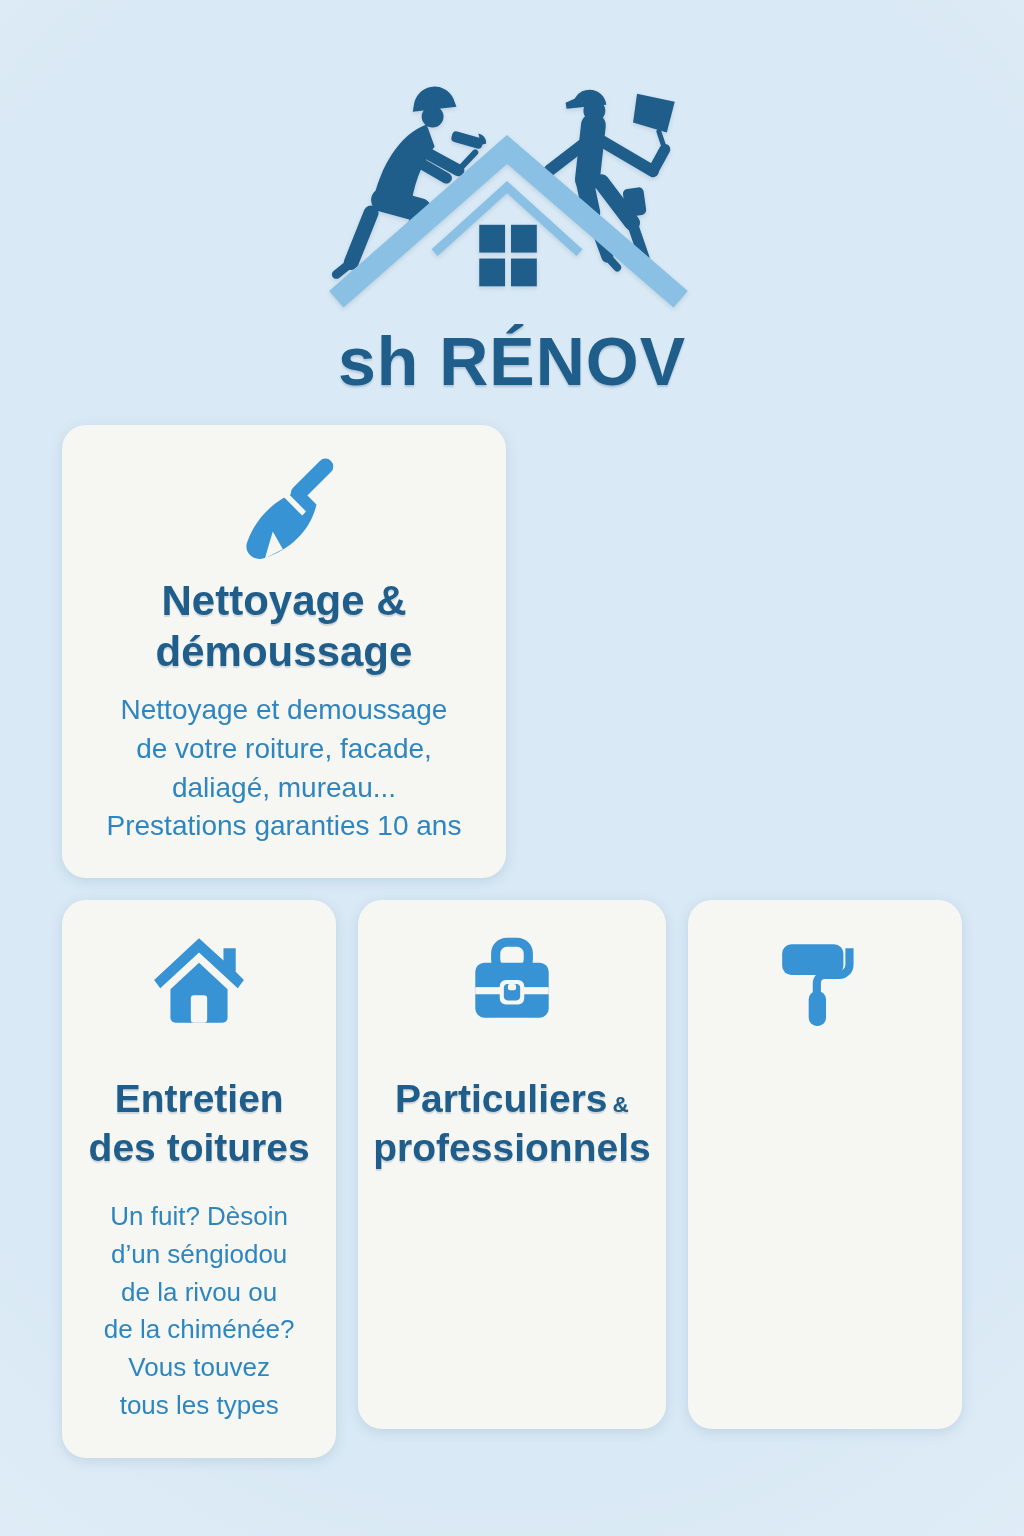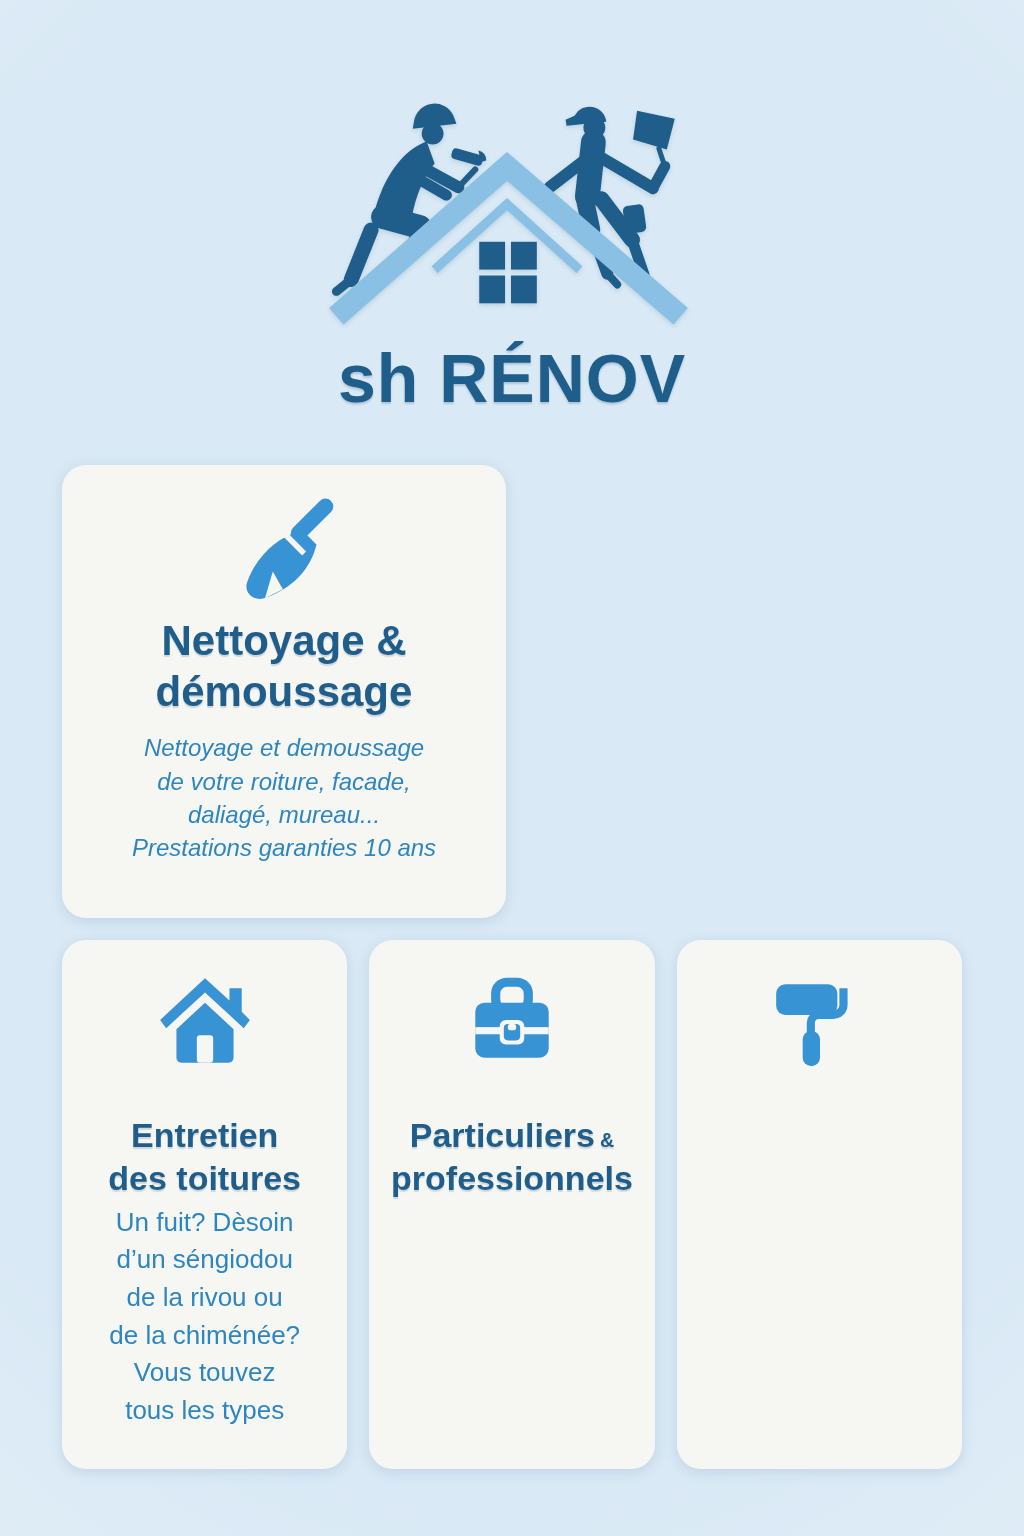--- a/index.html
+++ b/index.html
@@ -4,57 +4,57 @@
 <style>
   * { margin:0; padding:0; box-sizing:border-box; }
   html,body { width:1024px; height:1536px; }
   body {
     font-family:"Liberation Sans", sans-serif;
     background: var(--bg, #d9e9f5);
     background-image: radial-gradient(120% 95% at 50% 45%, rgba(255,255,255,0) 55%, rgba(255,255,255,.45) 100%);
     overflow:hidden;
     --bg:#d9e9f5; --card-bg:#f6f6f3; --navy:#1f5d8a; --blue:#2e86c1; --icon:#3793d3; --roof:#89c0e4;
   }
-  .poster { width:1024px; height:1536px; padding:85px 62px 40px; }
+  .poster { width:1024px; height:1536px; padding:68px 62px 40px; }
 
   
   .logo { display:flex; flex-direction:column; align-items:center; }
   .logo-graphic { width:380px; height:258px; filter:drop-shadow(0 2px 2px rgba(30,70,110,.15)); }
   .logo-title {
     font-size:68px; font-weight:bold; color:var(--navy); letter-spacing:1px;
     margin-top:-4px; text-shadow:0 2px 2px rgba(25,70,110,.22); white-space:nowrap;
   }
 
   
   .row { display:grid; align-items:start; }
-  .row1 { grid-template-columns:1fr 1fr; gap:12px; margin-top:48px; }
+  .row1 { grid-template-columns:1fr 1fr; gap:12px; margin-top:25px; }
   .row2 { grid-template-columns:1fr 1fr 1fr; gap:22px; margin-top:22px; }
 
   .card {
     background:var(--card-bg); border-radius:24px; text-align:center;
     box-shadow:0 3px 12px rgba(110,150,185,.25);
   }
   .row1 .card { min-height:453px; padding:24px 28px 32px; }
   .row2 .card { min-height:529px; padding:26px 15px 34px; }
 
   .card-icon { display:flex; align-items:center; justify-content:center; margin:4px 0 10px; }
   .row1 .card-icon svg { width:112px; height:112px; }
   .row2 .card-icon svg { width:102px; height:102px; }
 
   .card-title {
     color:var(--navy); font-weight:bold; line-height:1.22;
     text-shadow:0 2px 1px rgba(25,70,110,.18);
   }
   .row1 .card-title { font-size:42px; }
-  .row2 .card-title { font-size:34px; line-height:1.26;margin-top:42px; }
+  .row2 .card-title { font-size:39px; line-height:1.26;margin-top:42px; }
   .amp { font-size:.58em; margin-left:5px; }
 
   .card-body { color:var(--blue); }
-  .row1 .card-body { font-size:24px; line-height:1.38; margin-top:14px;font-style:italic; }
-  .row2 .card-body { font-size:26px; line-height:1.45; margin-top:4px; }
+  .row1 .card-body { font-size:28px; line-height:1.38; margin-top:14px; }
+  .row2 .card-body { font-size:26px; line-height:1.45; margin-top:26px; }
 </style>
 </head>
 <body style="--bg: #d9e9f5; --card-bg: #f6f6f3; --navy: #1f5d8a; --blue: #2e86c1; --icon: #3793d3; --roof: #89c0e4;">
 
 <div class="poster">
 
   <header class="logo">
     <svg class="logo-graphic" viewBox="0 0 380 260" aria-hidden="true">
 
       <g stroke-linecap="round">

